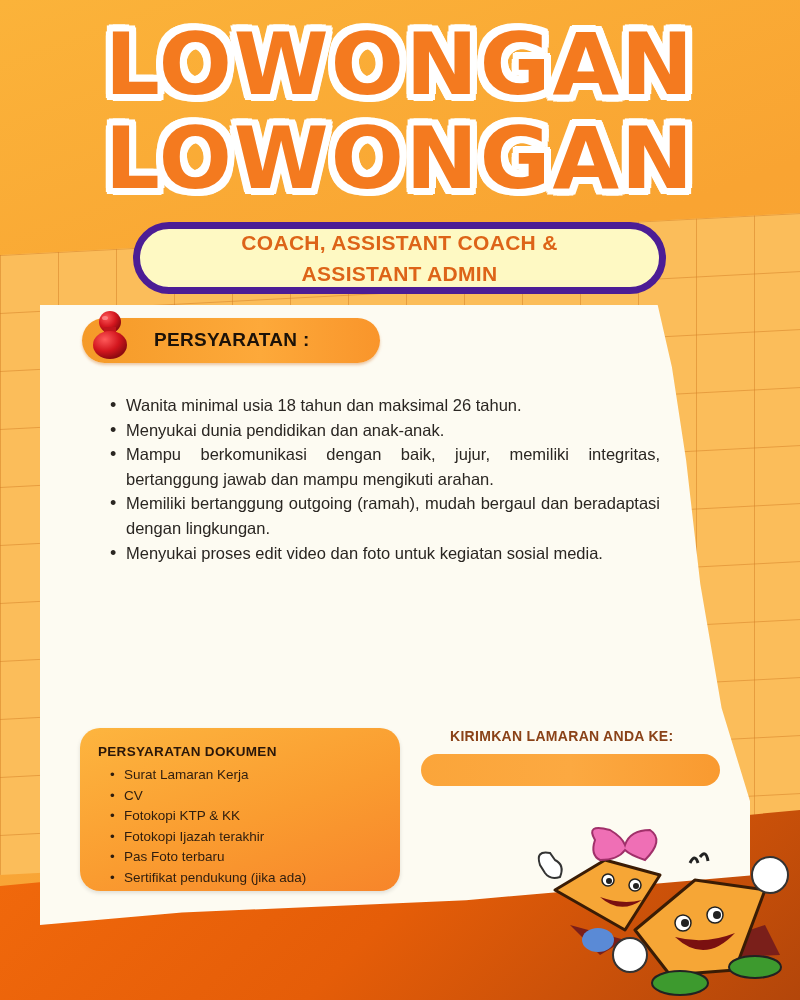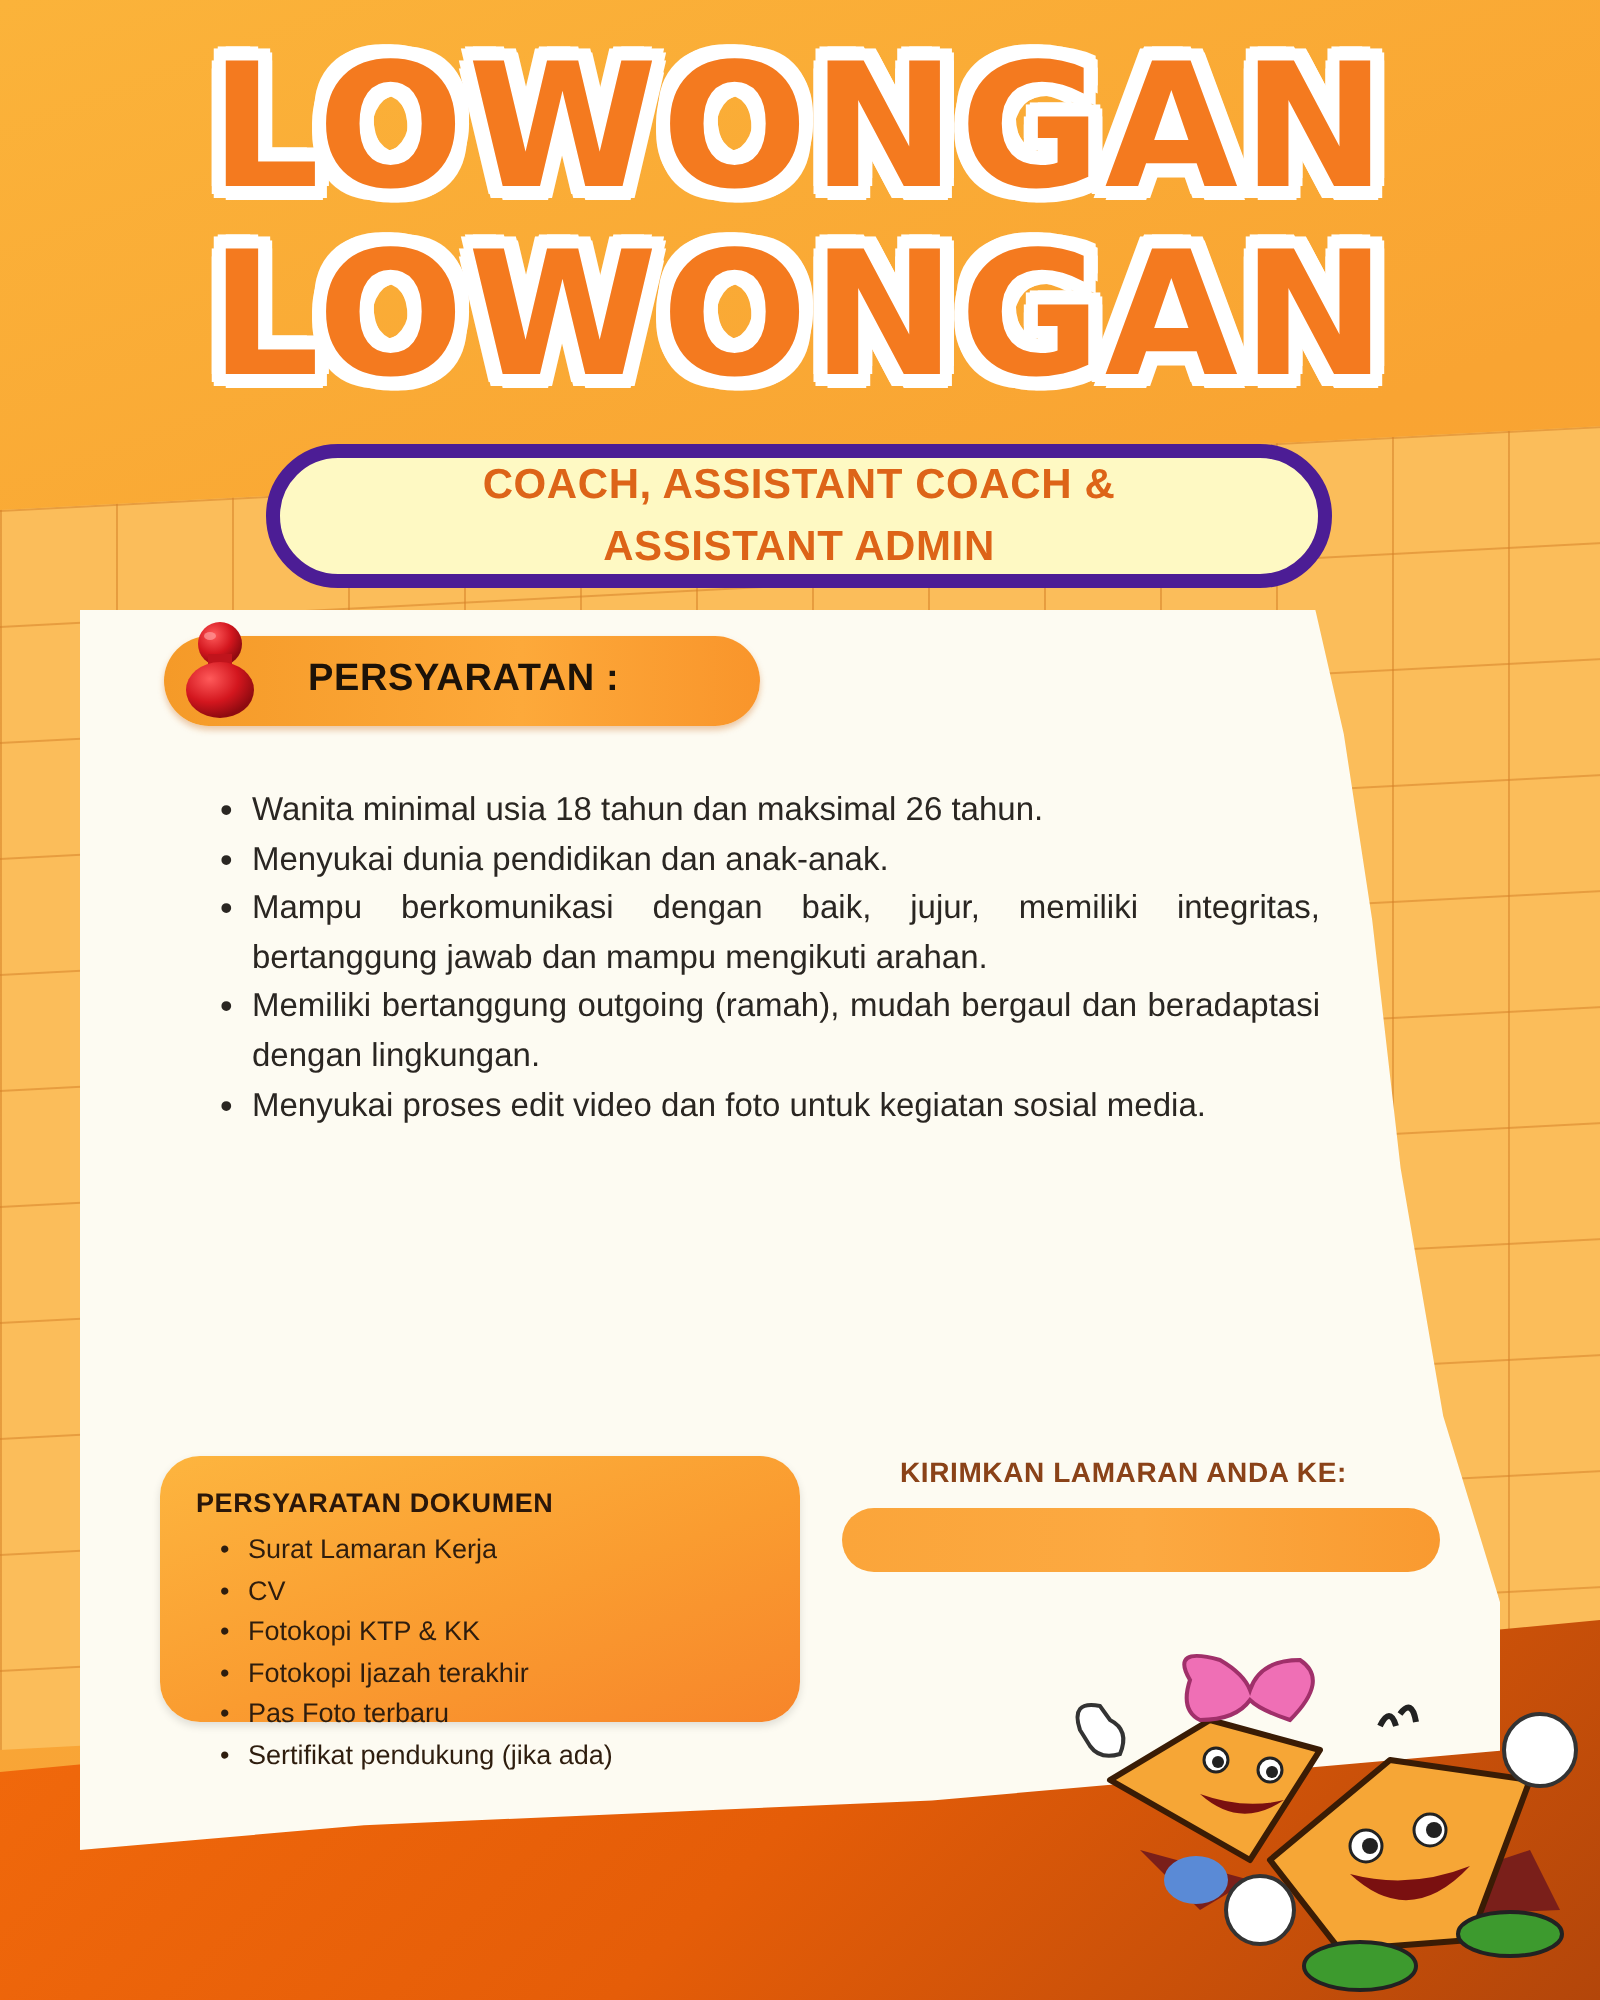--- a/index.html
+++ b/index.html
@@ -37,21 +37,21 @@
     box-sizing:border-box; }
   .role-pill span { font-weight:bold; color:#dd6418; font-size:21px; line-height:31px; letter-spacing:0.3px; }
   .req-pill { position:absolute; left:82px; top:318px; width:298px; height:45px;
     background: linear-gradient(90deg, #f59a28, #fda93a 60%, #f9952b);
     border-radius:23px; box-shadow: 0 2px 3px rgba(200,100,20,0.35); }
   .req-pill .label { position:absolute; left:56px; top:11px; font-weight:bold; font-size:19px; color:#1c1208; letter-spacing:0.3px;margin-left:16px; }
   .pin { position:absolute; left:90px; top:309px; width:40px; height:52px; }
   .req-list { position:absolute; left:110px; top:393px; width:550px; margin:0; padding:0; list-style:none; }
   .req-list li { position:relative; padding-left:16px; font-size:16.5px; line-height:24.6px; color:#2a2622; text-align:justify; }
   .req-list li::before { content:"•"; position:absolute; left:0; top:0; font-size:18px; color:#2a2622; }
-  .doc-box { position:absolute; left:80px; top:728px; width:320px; height:133px;
+  .doc-box { position:absolute; left:80px; top:728px; width:320px; height:163px;
     background: linear-gradient(160deg, #fdb53f 0%, #fa9c30 55%, #f7852a 100%);
     border-radius:20px; box-shadow: 0 2px 4px rgba(0,0,0,0.12); }
   .doc-title { position:absolute; left:18px; top:16px; font-weight:bold; font-size:13.5px; color:#2a170a; letter-spacing:0.3px; }
   .doc-list { position:absolute; left:30px; top:37px; margin:0; padding:0; list-style:none; }
   .doc-list li { position:relative; padding-left:14px; font-size:13.5px; line-height:20.6px; color:#2e1d0e; }
   .doc-list li::before { content:"•"; position:absolute; left:0; top:0; }
   .send-label { position:absolute; left:450px; top:728px; font-weight:bold; font-size:14px; color:#8a4218; letter-spacing:0.3px; }
   .send-bar { position:absolute; left:421px; top:754px; width:299px; height:32px;
     background: linear-gradient(90deg, #fba53a, #fca941 50%, #f99a30);
     border-radius:16px; }

